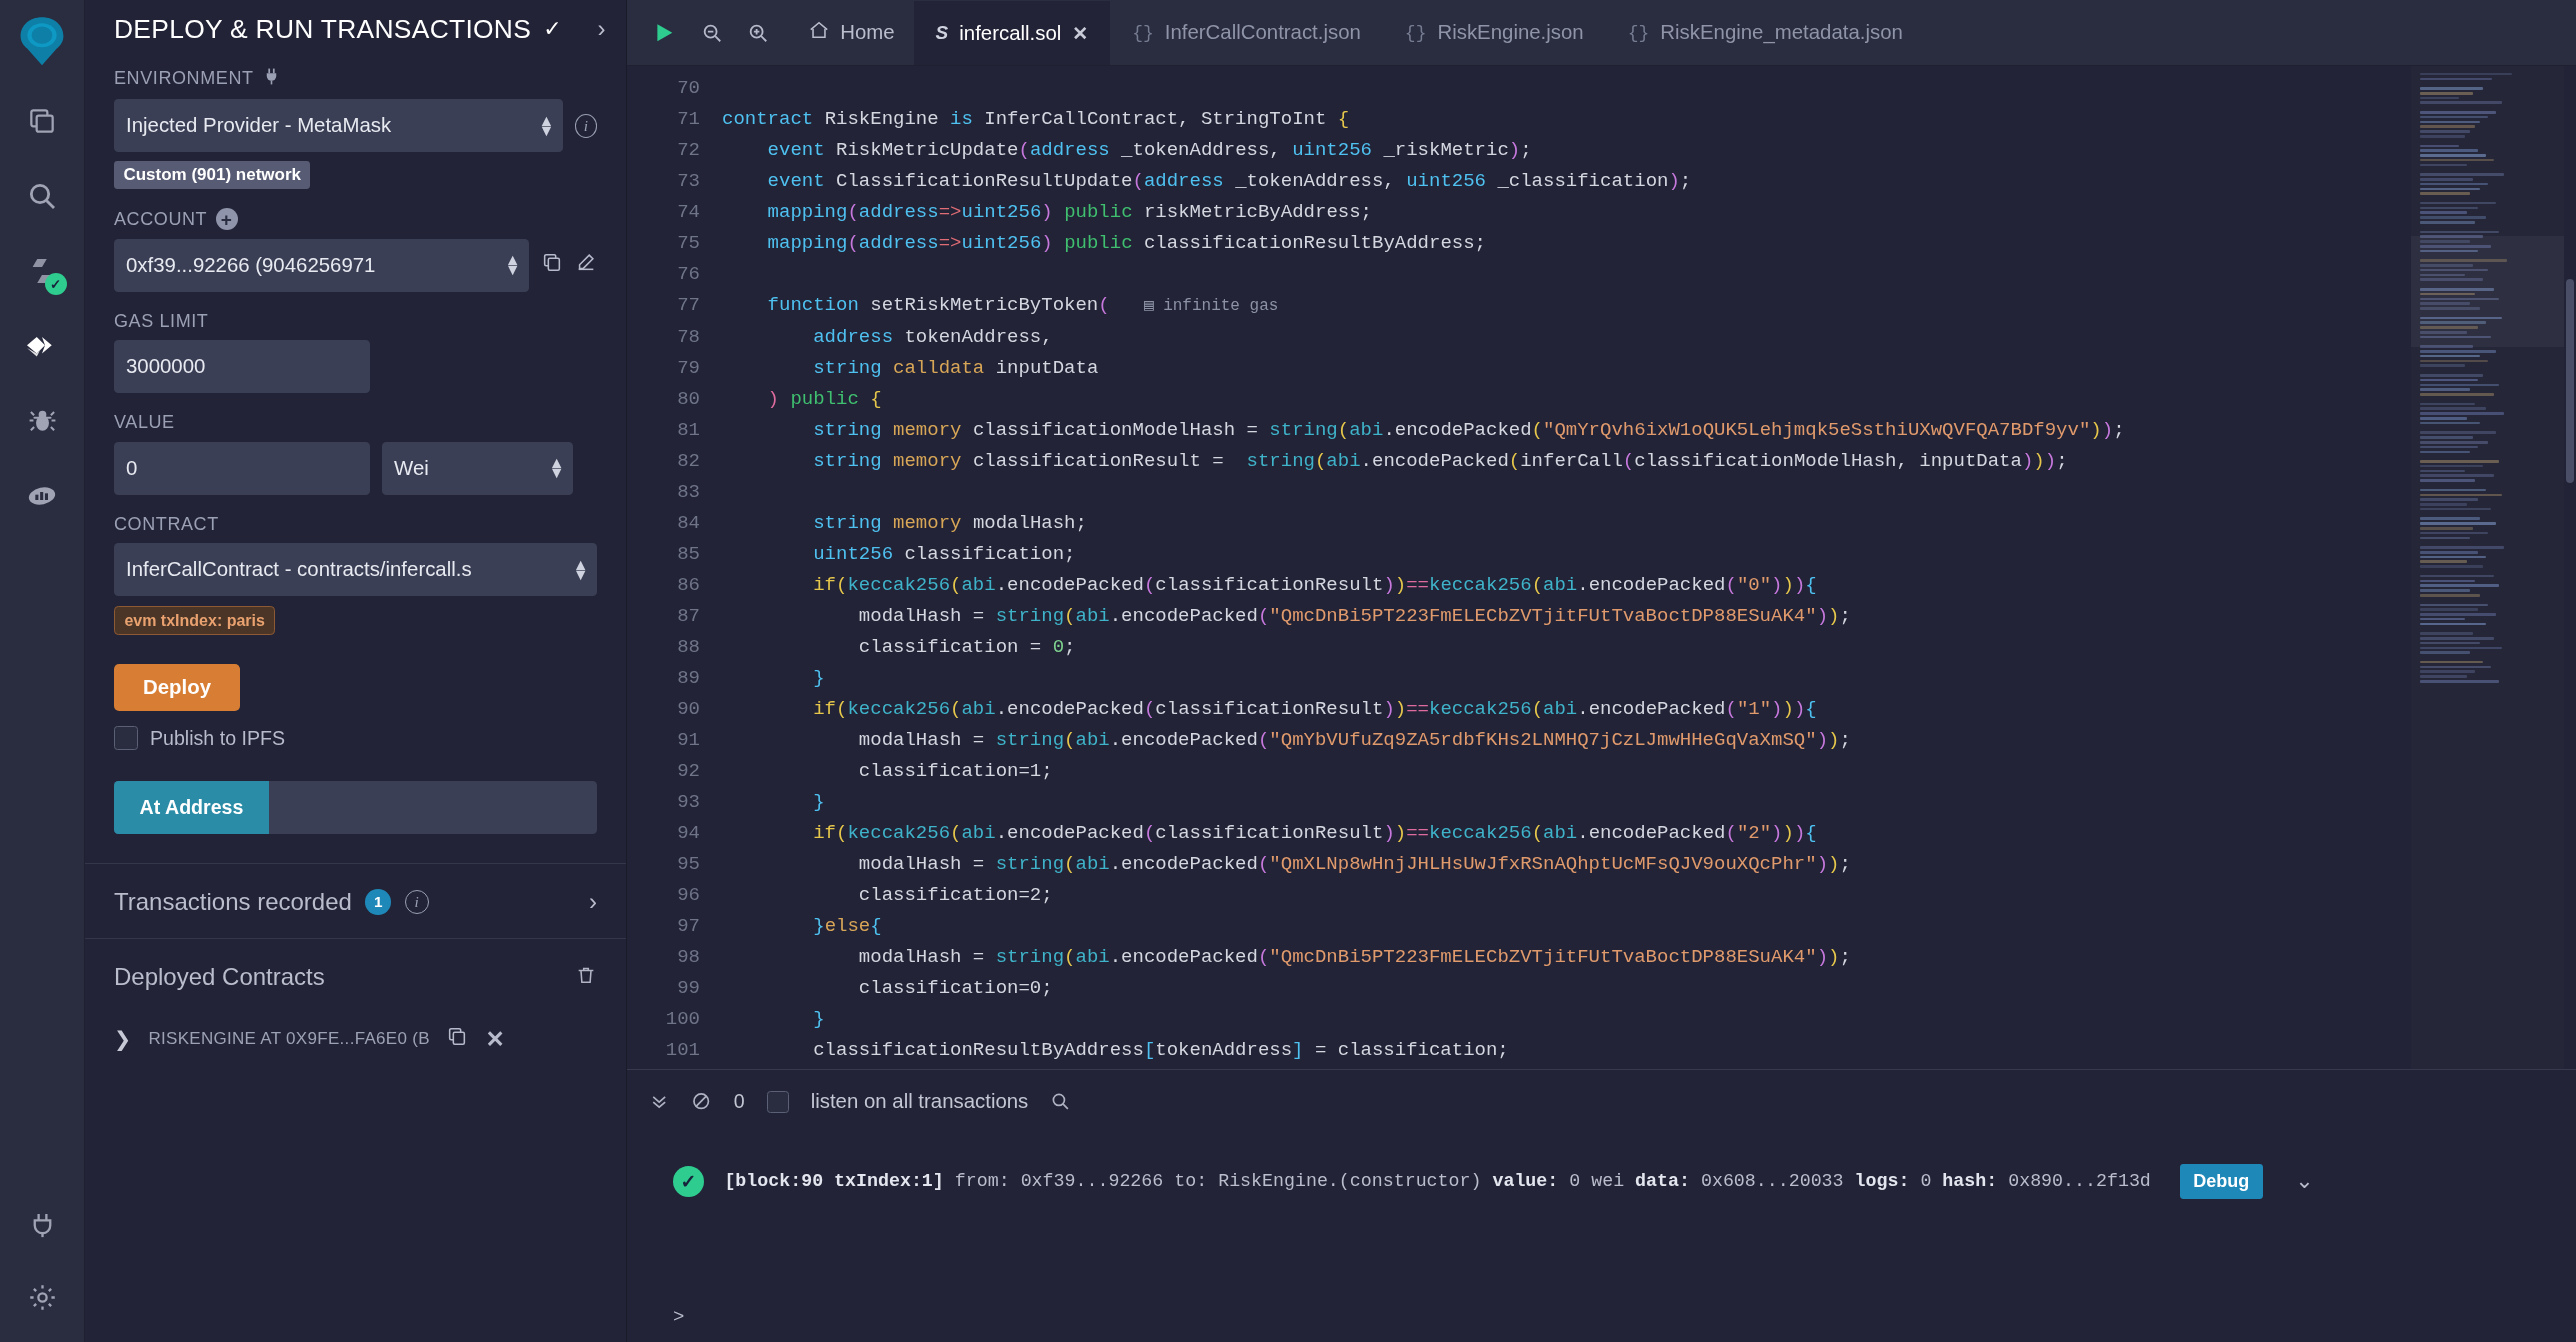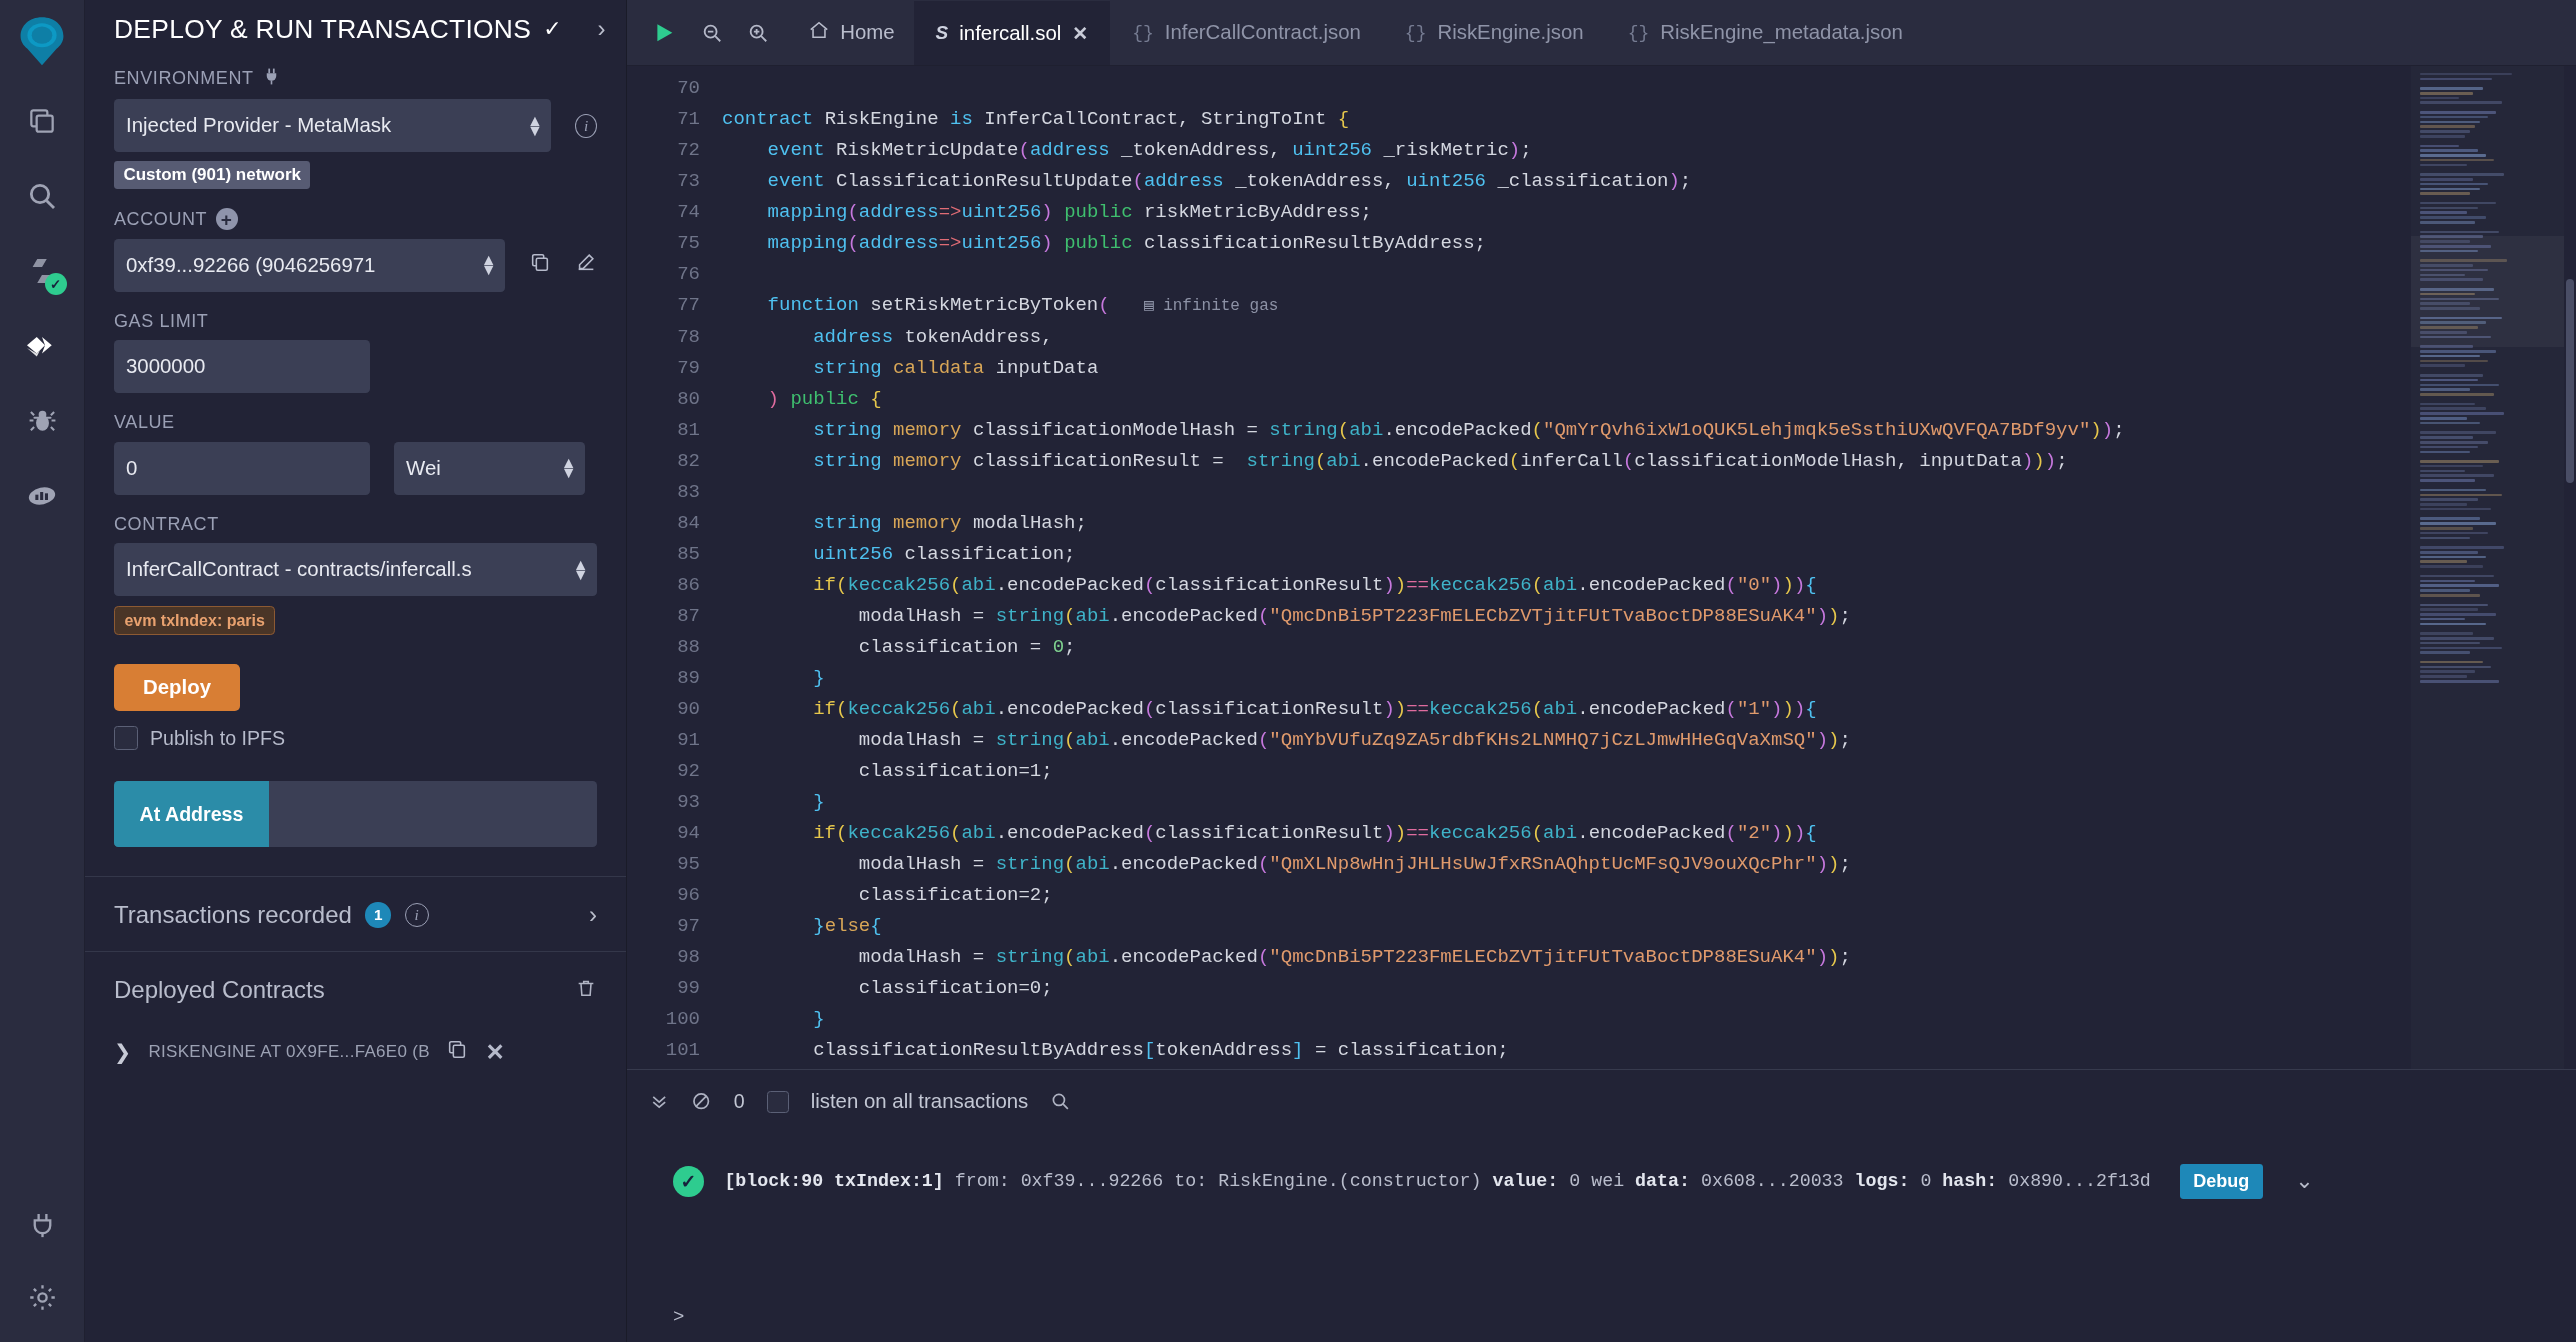--- a/index.html
+++ b/index.html
@@ -85,21 +85,21 @@
     display: inline-block; background: #575b73; color: #ffffff;
     font-size: 17px; font-weight: bold; border-radius: 3.4px;
     padding: 4.3px 9.4px; margin-top: 8.5px;
   }
   .evm-pill {
     display: inline-block; background: #4a3527; color: #e8a16f;
     border: 0.9px solid #8d5a33;
     font-size: 16px; font-weight: bold; border-radius: 4.3px;
     padding: 4.3px 9.4px; margin-top: 10.2px;
   }
-  .row { display: flex; align-items: center; gap: 24px; text-align: right; }
+  .row { display: flex; align-items: center; gap: 12px; text-align: right; }
   .icon-btn { color: #b6bacb; font-size: 23px; cursor: pointer; flex: 0 0 auto; }
   .info-i {
     width: 24px; height: 24px; border-radius: 50%;
     border: 1.7px solid #9ba0b5; color: #9ba0b5; font-size: 15.3px;
     display: inline-flex; align-items: center; justify-content: center;
     font-style: italic; font-family: "Liberation Serif", serif;
   }
   .plus-circle {
     width: 22px; height: 22px; border-radius: 50%;
     background: #8f94ab; color: #2a2c3f;
@@ -112,21 +112,21 @@
     margin-top: 29px; cursor: pointer; font-family: "Liberation Sans", sans-serif;
   }
   .chk-row { display: flex; align-items: center; gap: 12px; margin-top: 15.3px; }
   .chkbox {
     width: 24px; height: 24px; border: 1.7px solid #5b6076;
     border-radius: 3.4px; background: #2a2c3f; flex:0 0 auto;
   }
   .chk-label { color: #b7bbcb; font-size: 19.6px; }
   .ataddr-wrap {
     display: flex; margin-top: 31px; border-radius: 4.3px; overflow: hidden;
-    height: 66px; background: #3b3f55;
+    height: 53px; background: #3b3f55;
   }
   .ataddr-btn {
     background: #2b8ca8; color: #ffffff; font-size: 19.6px; font-weight: bold;
     display: flex; align-items: center; justify-content: center;
     padding: 0 25.6px; cursor: pointer; flex: 0 0 auto;
   }
   .ataddr-input {
     flex: 1 1 auto; display: flex; align-items: center; padding-left: 15.3px;
     color: #8b90a5; font-size: 19.6px;
   }

